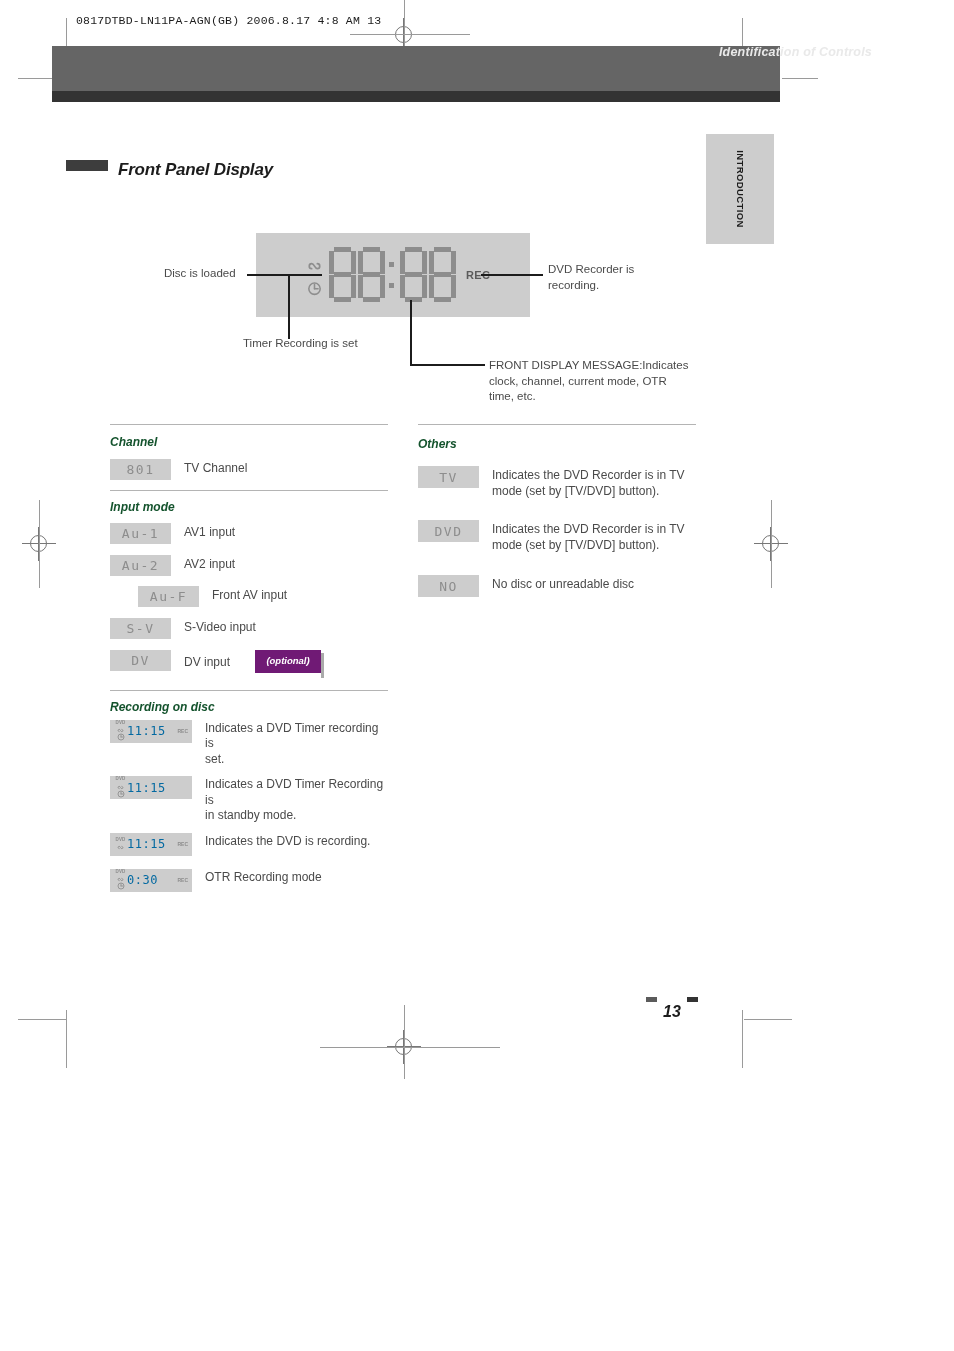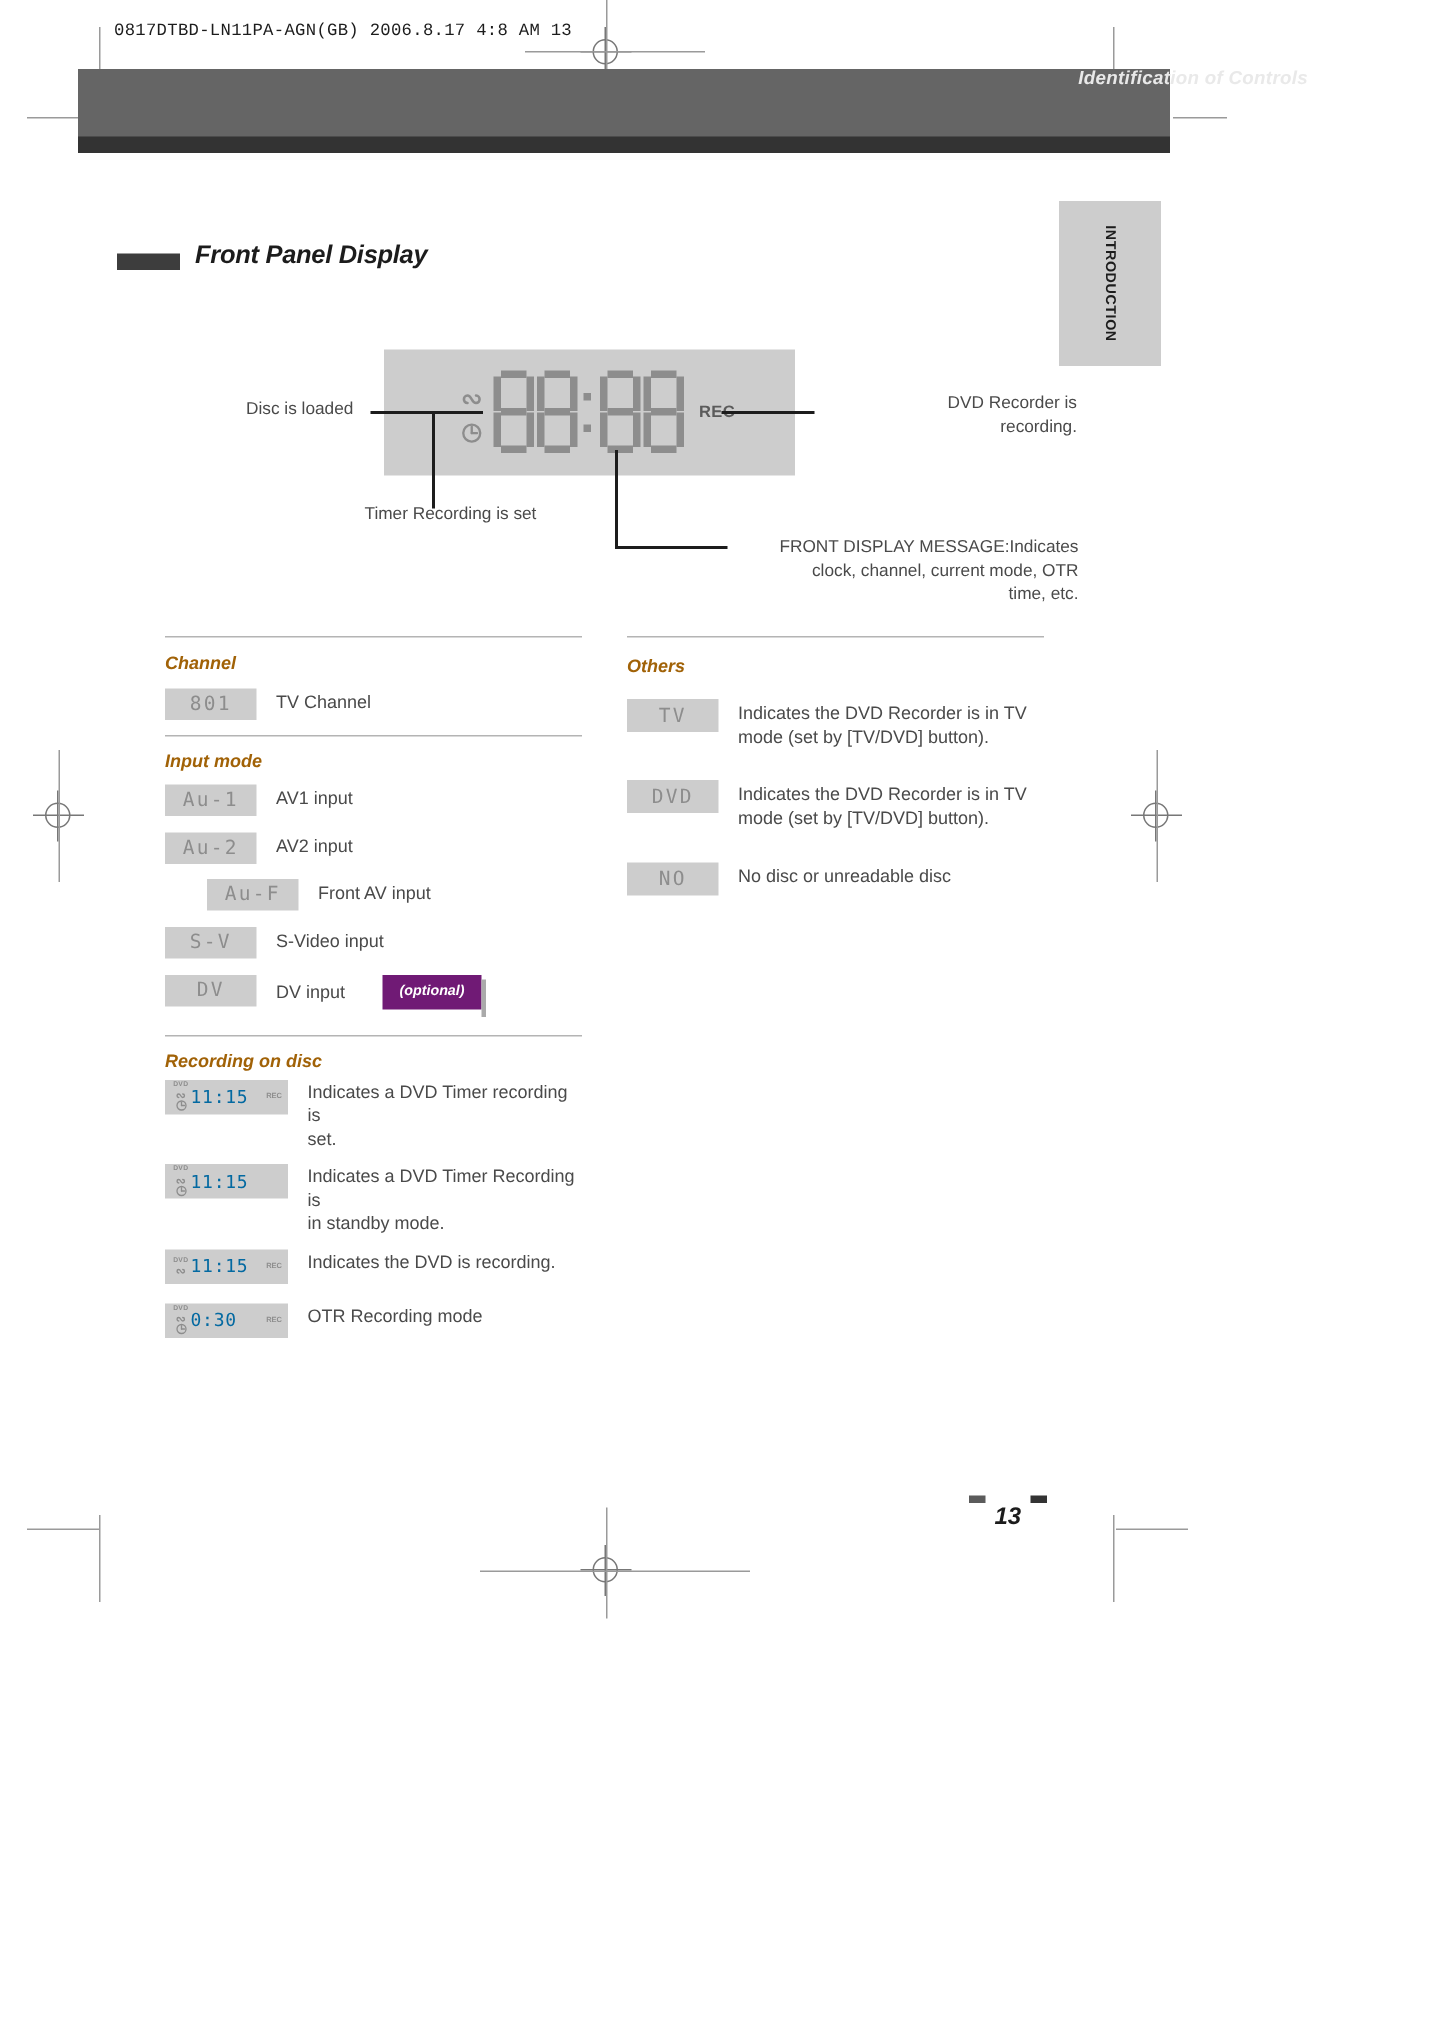--- a/index.html
+++ b/index.html
@@ -105,24 +105,24 @@
     white-space: nowrap;
     font-size: 9.5px;
     font-weight: bold;
     letter-spacing: 0.4px;
     color: #1c1c1c;
   }
 
   
   .sec-title {
     position: absolute;
-    left: 78px;
+    left: 66px;
     top: 160px;
     display: flex;
-    align-items: flex-end;
+    align-items: flex-start;
   }
   .sec-title .bar {
     width: 42px;
     height: 11px;
     background: #3d3d3d;
     margin-right: 10px;
   }
   .sec-title .txt {
     font-size: 17px;
     font-weight: bold;
@@ -207,33 +207,32 @@
     letter-spacing: 0.3px;
   }
 
   
   .lead { position: absolute; background: #1c1c1c; }
   .callout {
     position: absolute;
     font-size: 11.5px;
     line-height: 15.5px;
     color: #4a4a4a;
-    text-align: right;
   }
 
   
   .col { position: absolute; }
   .col-left  { left: 110px; top: 424px; width: 278px; }
   .col-right { left: 418px; top: 424px; width: 278px; }
 
   .grp-title {
     font-size: 12px;
     font-weight: bold;
     font-style: italic;
-    color: #a16207;
+    color: #14532d;
     margin: 0 0 6px 0;
   }
   .rule {
     height: 1px;
     background: #b4b4b4;
     margin: 0;
   }
   .rule.top { margin-bottom: 10px; }
   .rule.bot { margin-top: 11px; }
 

